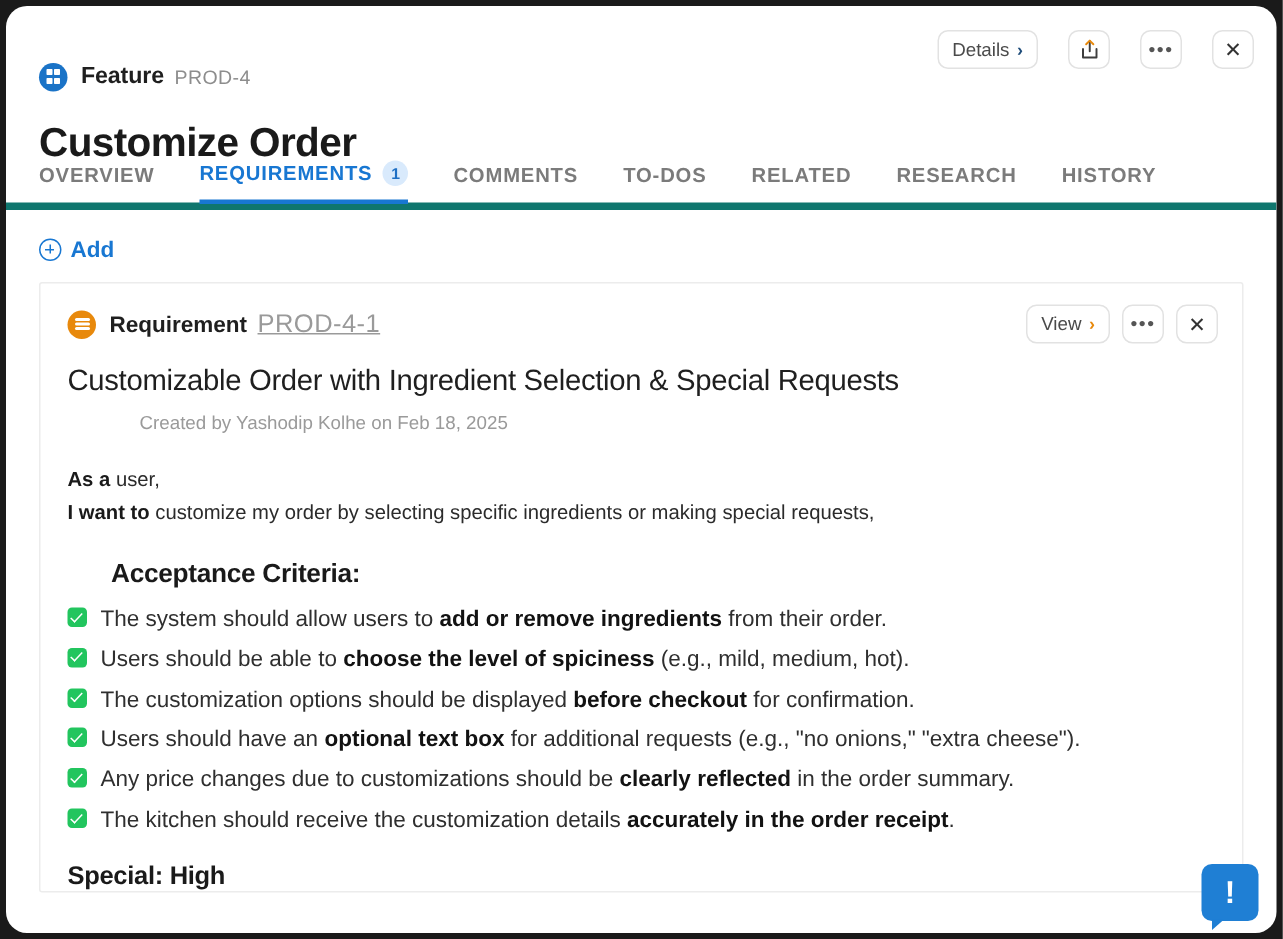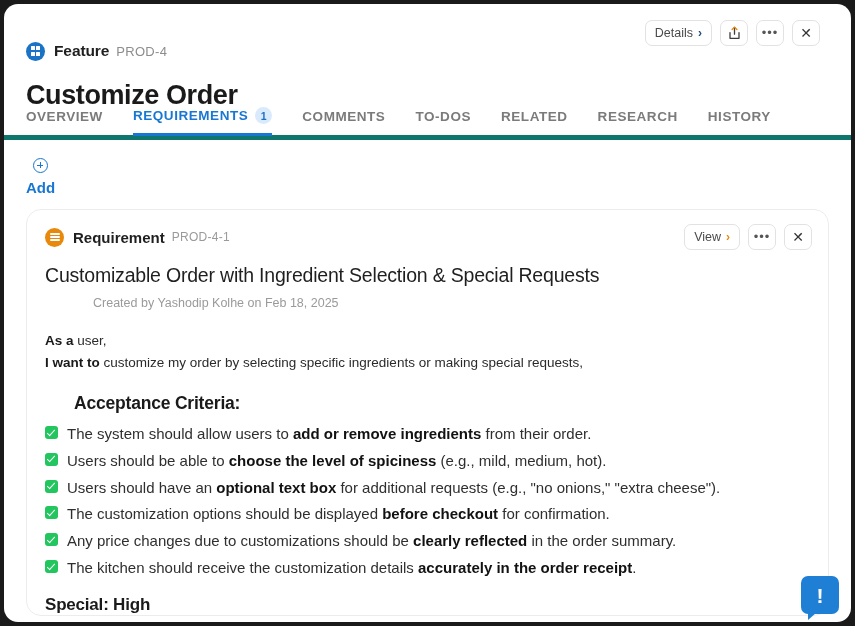--- a/index.html
+++ b/index.html
@@ -40,22 +40,22 @@
   .feature-icon .g i { background: #fff; border-radius: 0.5px; display: block; }
   .hdr-type {
     font-size: 15.5px; font-weight: bold; color: #1f1f1f;
     margin-left: 9px; letter-spacing: -0.1px;
   }
   .hdr-key {
     font-size: 13px; color: #8d8d8d; margin-left: 7px; letter-spacing: 0.3px;
   }
 
   .hdr-actions {
-    position: absolute; right: 31px; top: 16px;
-    display: flex; align-items: center; gap: 8px;
+    position: absolute; right: 15px; top: 16px;
+    display: flex; align-items: center; gap: 20px;
   }
   .btn {
     border: 1px solid #e2e2e2;
     background: #fff;
     border-radius: 7px;
     height: 26px;
     display: flex; align-items: center; justify-content: center;
     font-size: 12.5px; color: #4a4a4a;
     cursor: pointer;
   }
@@ -95,37 +95,37 @@
     font-size: 10.5px; font-weight: bold;
     display: flex; align-items: center; justify-content: center;
     letter-spacing: 0;
   }
 
   
   .body { padding: 0 22px; }
   .add-row {
     display: flex; align-items: center; gap: 6px;
     margin: 18px 0 13px 0;
-    cursor: pointer; width: fit-content; flex-direction: column;
+    cursor: pointer; width: fit-content;
   }
   .plus-circle {
     width: 15px; height: 15px; border-radius: 50%;
     border: 1.6px solid #1877d2;
     position: relative;
   }
   .plus-circle::before, .plus-circle::after {
     content: ""; position: absolute; background: #1877d2;
   }
   .plus-circle::before { left: 2.8px; top: 5.7px; width: 6.2px; height: 1.6px; }
   .plus-circle::after { top: 2.8px; left: 5.7px; height: 6.2px; width: 1.6px; }
   .add-label { color: #1877d2; font-size: 15px; font-weight: bold; }
 
   .card {
     border: 1px solid #ececec;
-    border-radius: 15px;
+    border-radius: 2px;
     background: #fff;
     padding: 15px 18px 0 18px;
     height: 407px;
     overflow: hidden;
     position: relative;
   }
   .card-top { display: flex; align-items: center; height: 24px; }
   .req-icon {
     width: 19px; height: 19px; border-radius: 50%;
     background: #e8890c;
@@ -135,21 +135,21 @@
   .req-icon .lines {
     width: 10px; display: flex; flex-direction: column; gap: 1.4px;
   }
   .req-icon .lines i {
     display: block; height: 1.7px; background: #fff; border-radius: 1px;
   }
   .req-icon .lines i:nth-child(1) { width: 10px; }
   .req-icon .lines i:nth-child(2) { width: 10px; }
   .req-icon .lines i:nth-child(3) { width: 10px; }
   .card-type { font-size: 15px; font-weight: bold; color: #1f1f1f; margin-left: 9px; }
-  .card-key { font-size: 12px; color: #9a9a9a; margin-left: 7px; letter-spacing: 0.3px; }
+  .card-key { font-size: 17px; color: #9a9a9a; margin-left: 7px; letter-spacing: 0.3px; text-decoration: underline; }
   .card-actions {
     position: absolute; right: 16px; top: 14px;
     display: flex; align-items: center; gap: 8px;
   }
   .chev-orange { color: #e8890c; font-weight: bold; font-size: 12px; }
 
   .req-title {
     font-size: 19.5px; color: #1f1f1f; margin-top: 15px;
     letter-spacing: -0.2px;
   }
@@ -323,25 +323,25 @@
         <div class="ac-item">
           <span class="chk"></span>
           <span><span>The system should allow users to </span><b>add or remove ingredients</b><span> from their order.</span></span>
         </div>
         <div class="ac-item">
           <span class="chk"></span>
           <span><span>Users should be able to </span><b>choose the level of spiciness</b><span> (e.g., mild, medium, hot).</span></span>
         </div>
         <div class="ac-item">
           <span class="chk"></span>
+          <span><span>The customization options should be displayed </span><b>before checkout</b><span> for confirmation.</span></span>
+        </div>
+        <div class="ac-item">
+          <span class="chk"></span>
           <span><span>Users should have an </span><b>optional text box</b><span> for additional requests (e.g., "no onions," "extra cheese").</span></span>
-        </div>
-        <div class="ac-item">
-          <span class="chk"></span>
-          <span><span>The customization options should be displayed </span><b>before checkout</b><span> for confirmation.</span></span>
         </div>
         <div class="ac-item">
           <span class="chk"></span>
           <span><span>Any price changes due to customizations should be </span><b>clearly reflected</b><span> in the order summary.</span></span>
         </div>
         <div class="ac-item">
           <span class="chk"></span>
           <span><span>The kitchen should receive the customization details </span><b>accurately in the order receipt</b><span>.</span></span>
         </div>
       </div>

